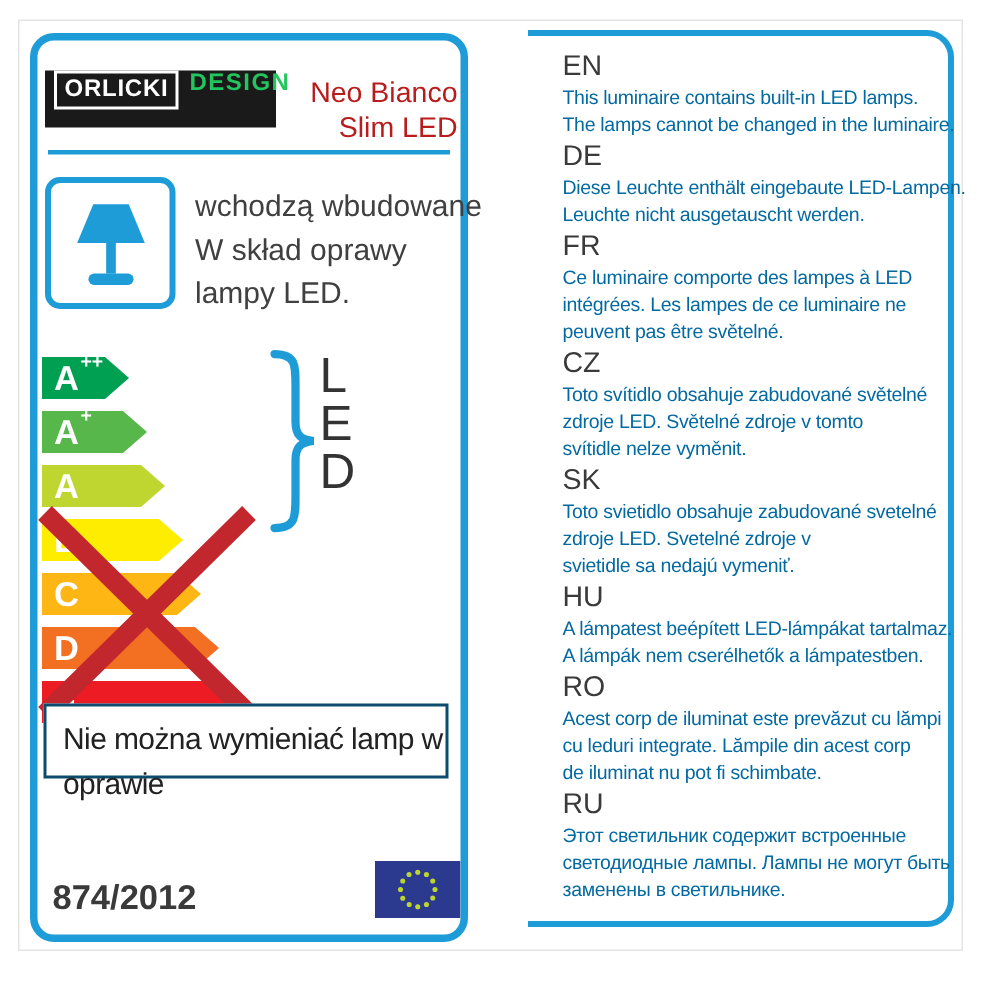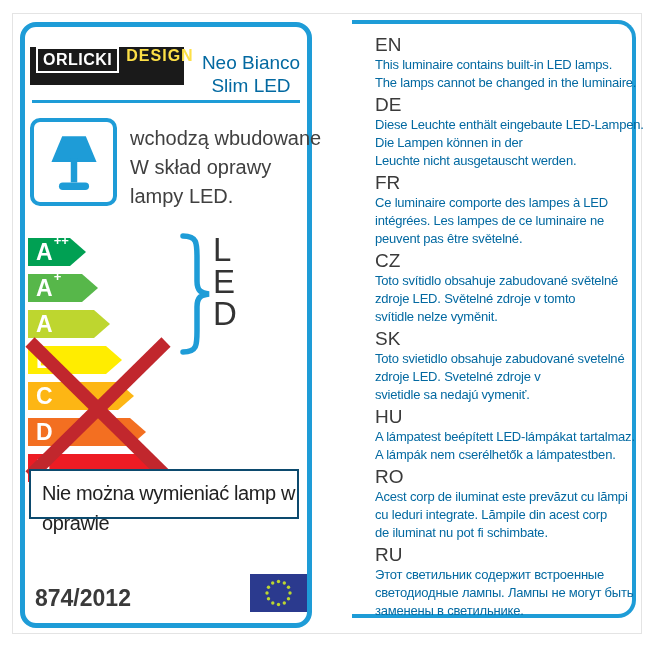--- a/index.html
+++ b/index.html
@@ -18,25 +18,25 @@
   }
   .logo-box{
     position:absolute;left:5px;top:20px;width:154px;height:38px;background:#1a1a1a;
     display:flex;align-items:flex-start;padding:0 0 0 6px;box-sizing:border-box;
   }
   .logo-part1{
     border:2px solid #fff;color:#fff;font-weight:bold;font-size:16px;
     padding:2px 5px;letter-spacing:.5px;white-space:nowrap;
   }
   .logo-part2{
-    color:#fde047;font-weight:bold;font-size:16px;margin-left:7px;letter-spacing:1px;white-space:nowrap;
+    color:#22c55e;font-weight:bold;font-size:16px;margin-left:7px;letter-spacing:1px;white-space:nowrap;
   }
   .product-name{
-    position:absolute;left:172px;top:24px;width:108px;text-align:center;
-    font-size:19px;line-height:23px;color:#0369a1;
+    position:absolute;left:172px;top:24px;width:108px;text-align:right;
+    font-size:19px;line-height:23px;color:#b91c1c;
   }
   .separator{
     position:absolute;left:7px;top:73px;width:268px;height:3px;background:var(--accent);
   }
   .lamp-box{
     position:absolute;left:5px;top:91px;width:87px;height:88px;box-sizing:border-box;
     border:4px solid var(--accent);border-radius:10px;
     display:flex;align-items:center;justify-content:center;color:var(--accent);
   }
   .lamp-text{
@@ -183,21 +183,20 @@
 <div class="right-panel" id="lang-panel">
   <div class="lang-section">
     <div class="lang-code">EN</div>
   <div class="lang-line">This luminaire contains built-in LED lamps.</div>
       <div class="lang-line">The lamps cannot be changed in the luminaire.</div>
     </div>
 
   <div class="lang-section">
     <div class="lang-code">DE</div>
   <div class="lang-line">Diese Leuchte enthält eingebaute LED-Lampen.</div>
-      <div class="lang-line">Die Lampen können in der</div>
       <div class="lang-line">Leuchte nicht ausgetauscht werden.</div>
     </div>
 
   <div class="lang-section">
     <div class="lang-code">FR</div>
   <div class="lang-line">Ce luminaire comporte des lampes à LED</div>
       <div class="lang-line">intégrées. Les lampes de ce luminaire ne</div>
       <div class="lang-line">peuvent pas être světelné.</div>
     </div>
 

